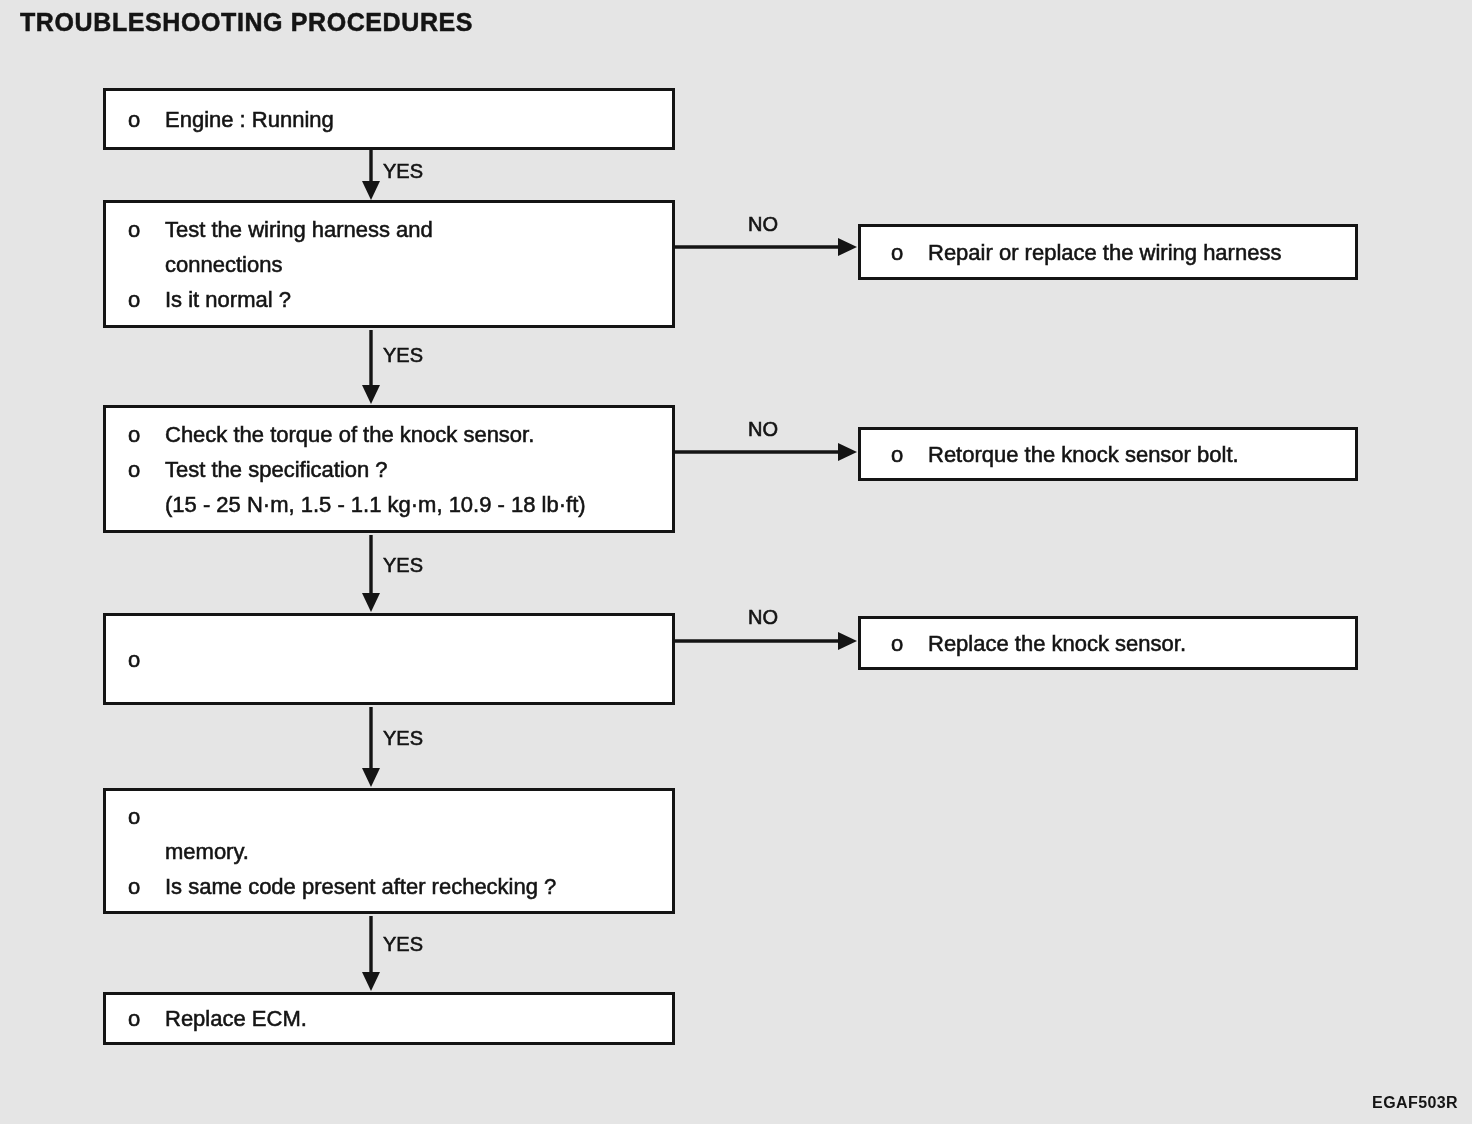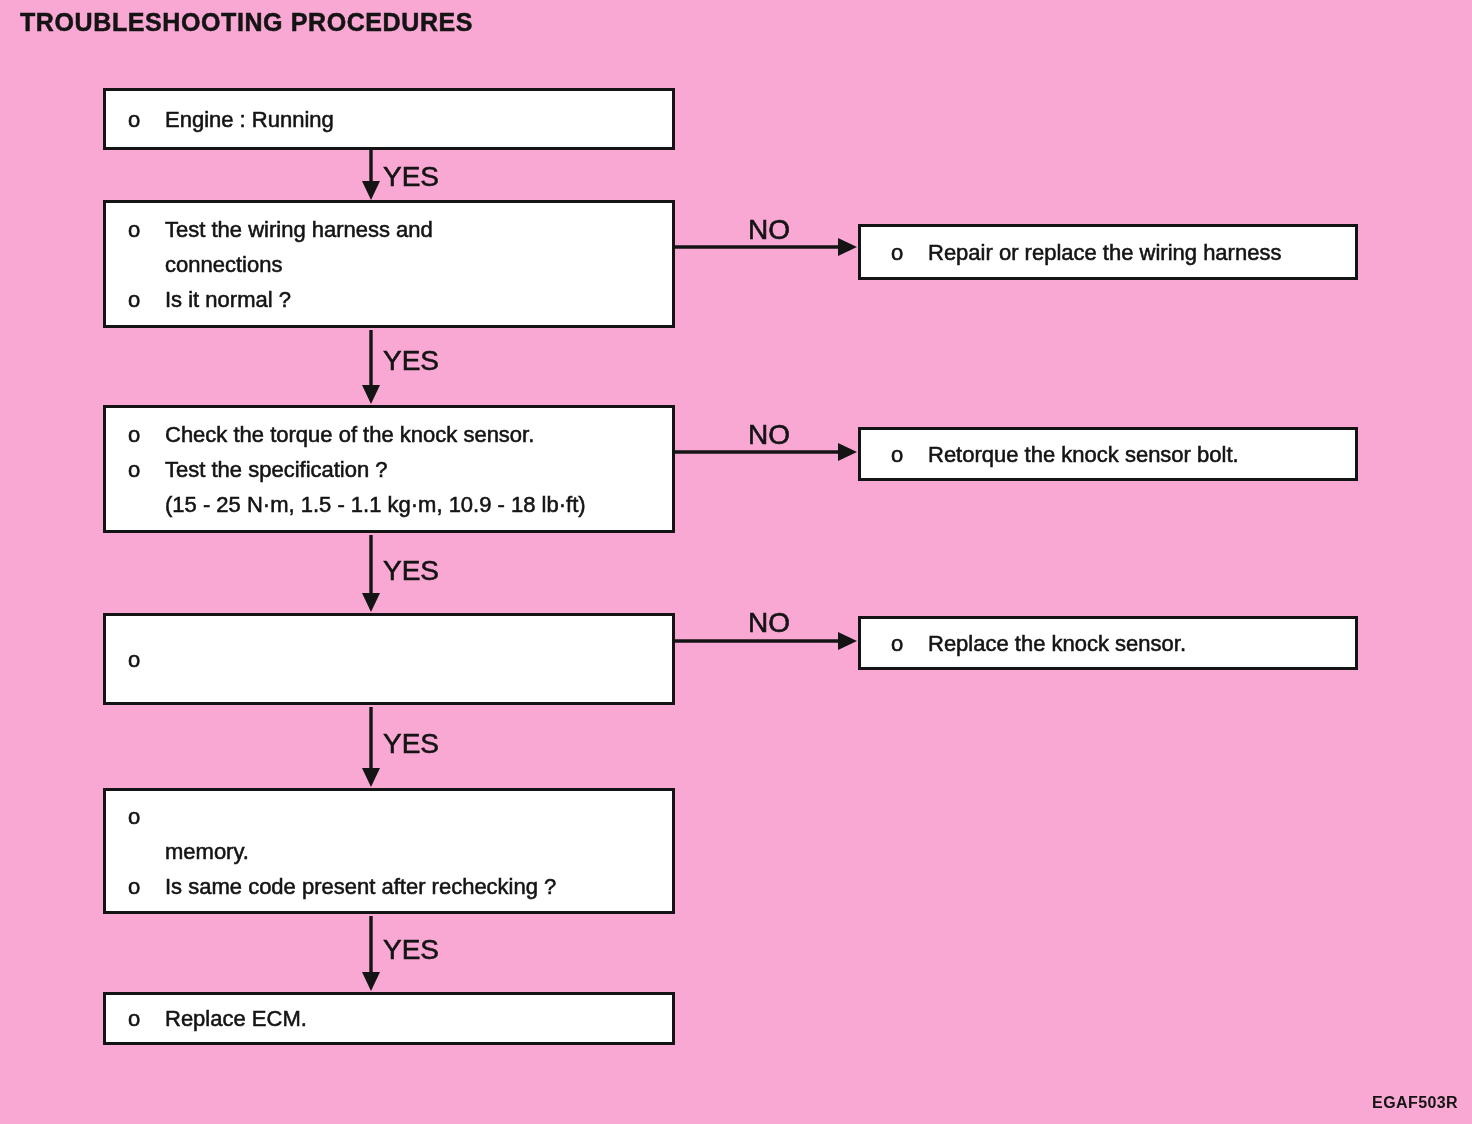--- a/index.html
+++ b/index.html
@@ -1,17 +1,17 @@
 <!DOCTYPE html>
 <html><head>
 <meta charset="utf-8">
 <style>
   html, body { margin:0; padding:0; background:#ffffff; }
   .canvas {
-    position:relative; width:1472px; height:1124px; background:#f9a8d4;
+    position:relative; width:1472px; height:1124px; background:#e5e5e5;
     font-family:"Liberation Sans", sans-serif; color:#141414; overflow:hidden;
   }
   .title {
     position:absolute; left:20px; top:8px; margin:0;
     font-size:25px; font-weight:bold; letter-spacing:0.6px;
     -webkit-text-stroke:0.5px #141414;
   }
   .box {
     position:absolute; box-sizing:border-box;
     border:3px solid #141414; background:#ffffff;
@@ -19,21 +19,21 @@
     padding:5px 6px 5px 22px;
   }
   .box.action { padding-left:30px; }
   .line {
     display:flex; align-items:baseline;
     font-size:22px; line-height:35px; white-space:nowrap;
     -webkit-text-stroke:0.55px #141414;
   }
   .bullet { flex:0 0 37px; }
   .flow-label {
-    position:absolute; font-size:28px; line-height:28px;margin-top:6px;
+    position:absolute; font-size:20px; line-height:28px;
     -webkit-text-stroke:0.6px #141414;
   }
   .connectors { position:absolute; left:0; top:0; pointer-events:none; }
   .connectors line { stroke:#141414; stroke-width:3.4; }
   .connectors polygon { fill:#141414; }
   .figure-code {
     position:absolute; right:14px; bottom:12px;
     font-size:16px; font-weight:bold; letter-spacing:0.4px;
   }
 </style>

